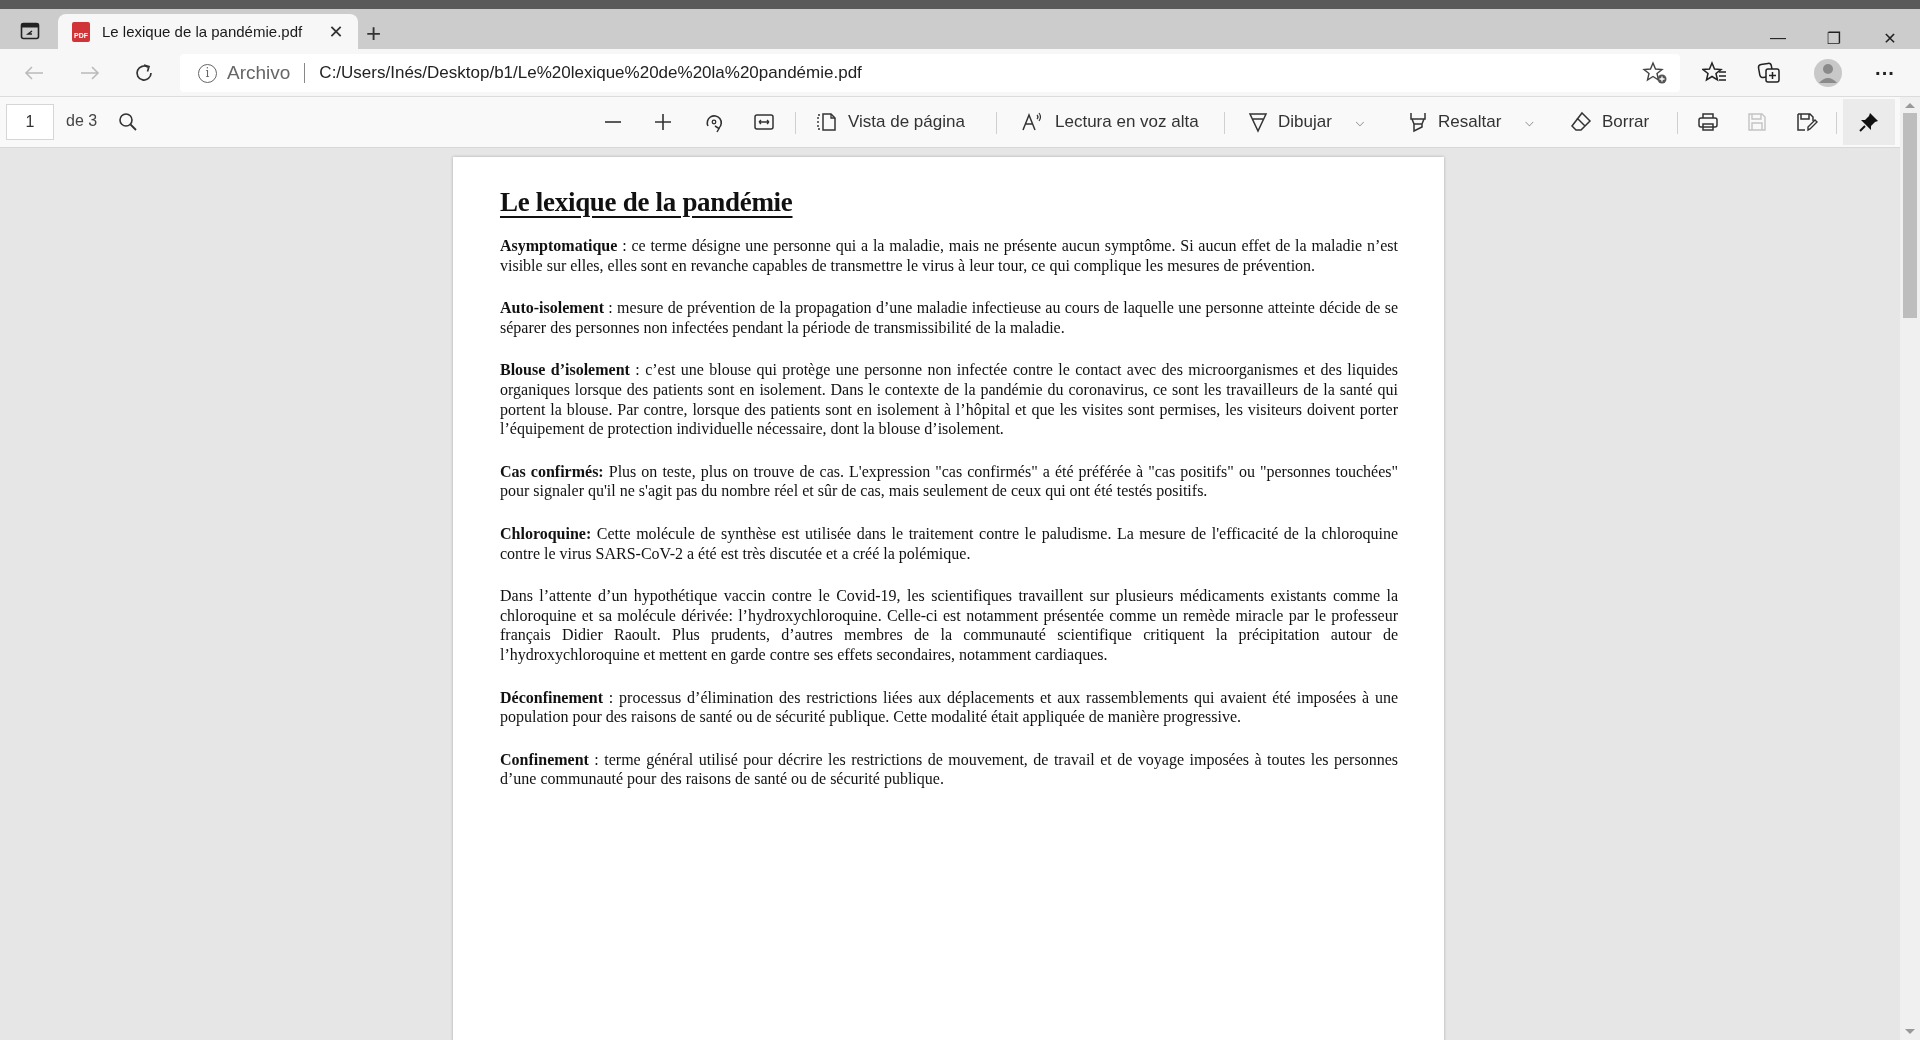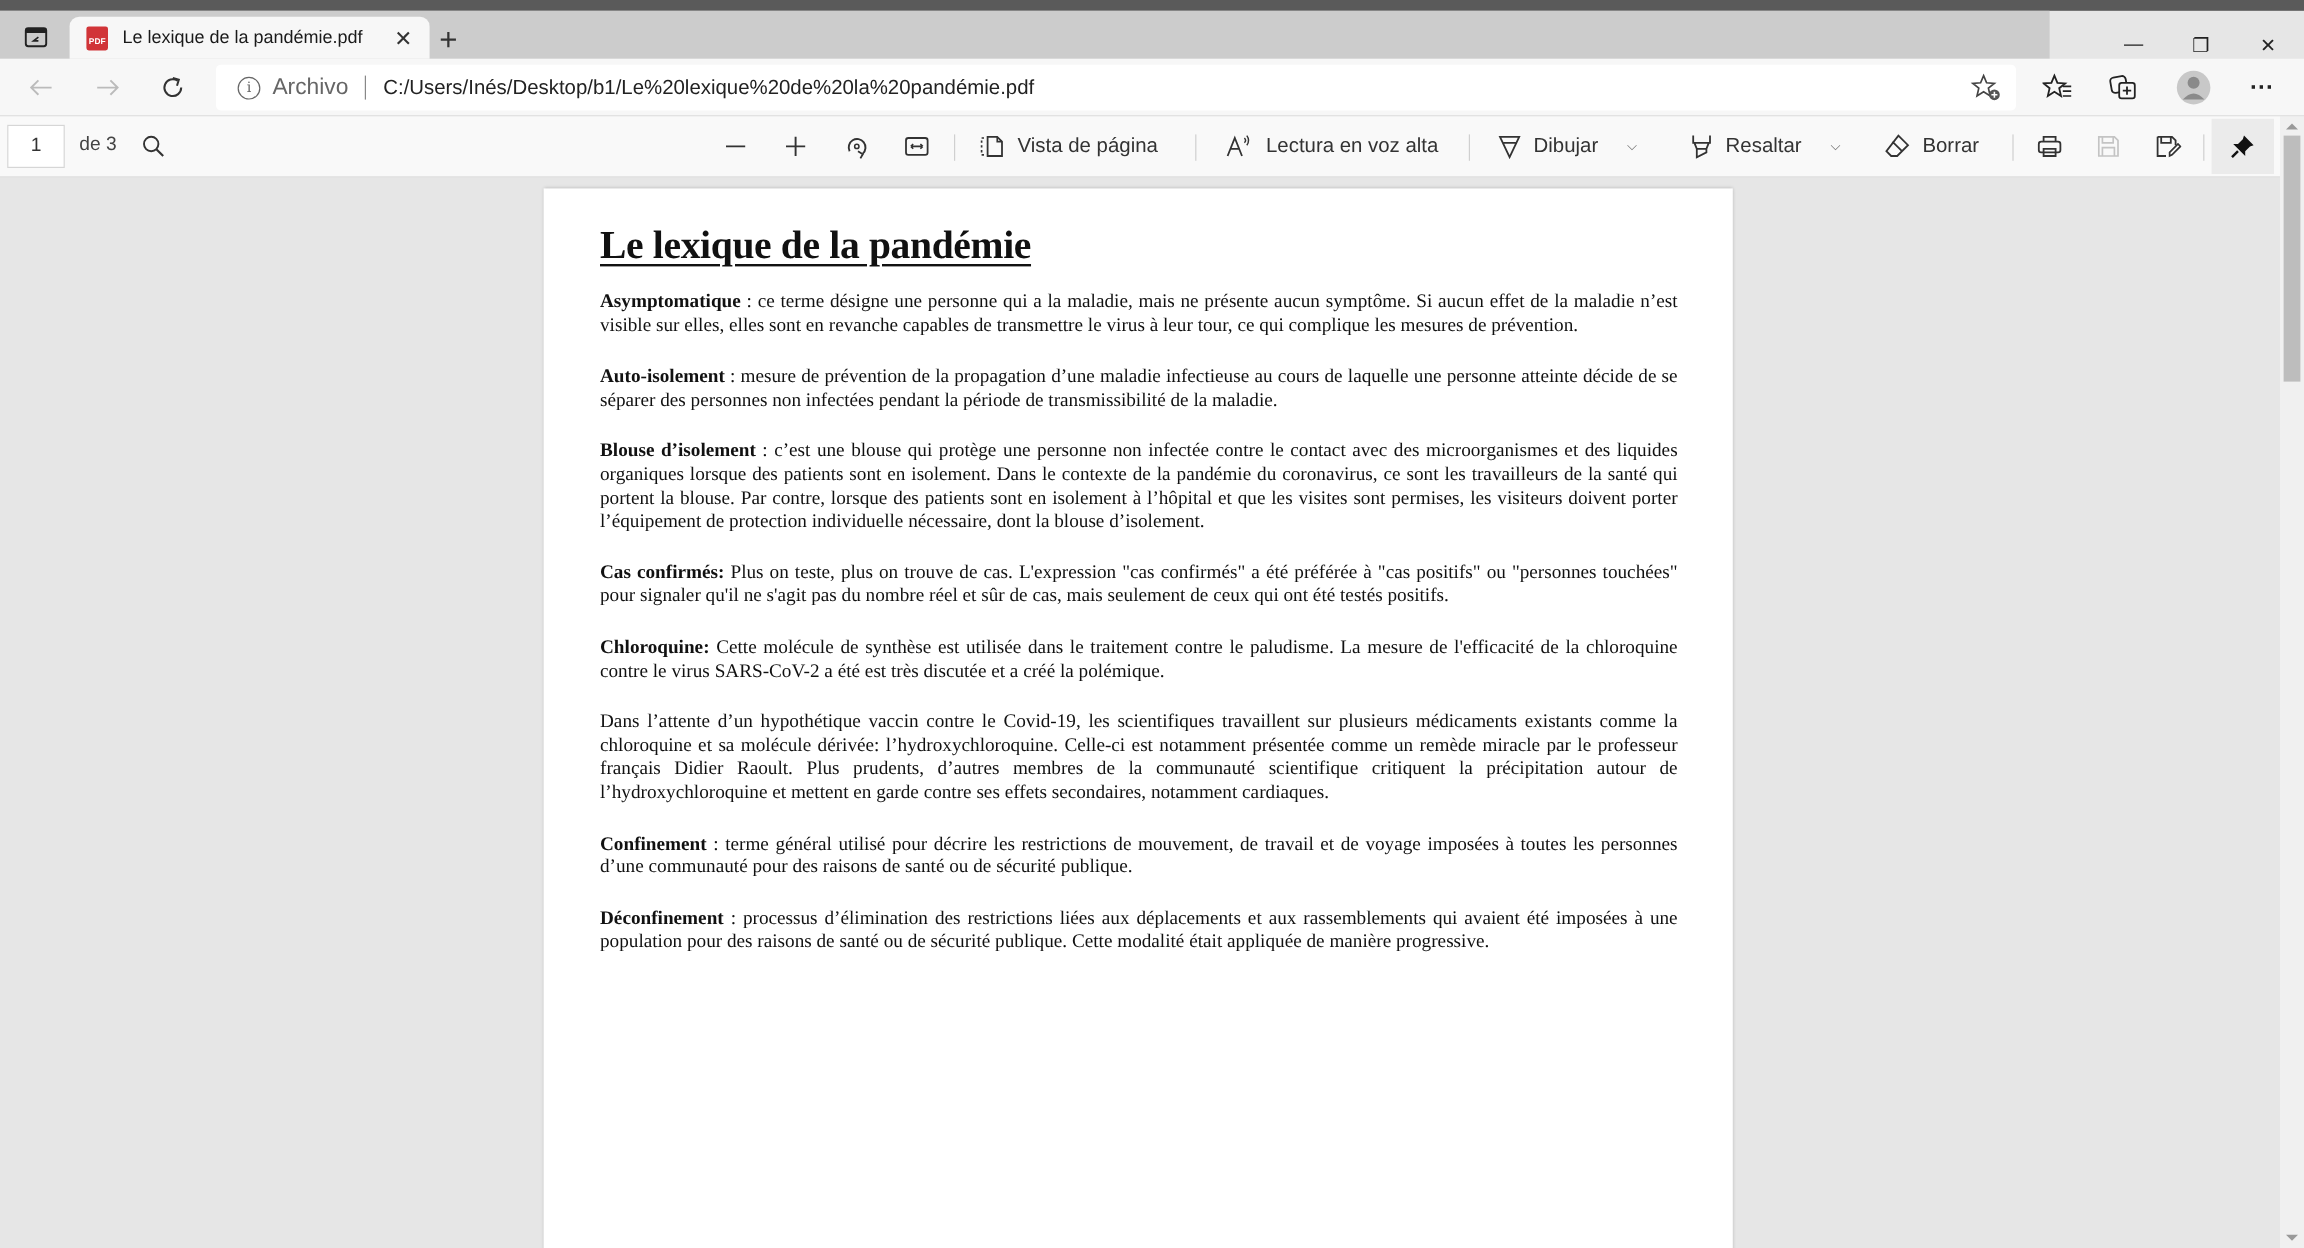--- a/index.html
+++ b/index.html
@@ -1,18 +1,18 @@
 <!DOCTYPE html>
 <html><head>
 <meta charset="utf-8">
 <style>
   * { box-sizing: border-box; margin: 0; padding: 0; }
   html, body { width: 1920px; height: 1040px; overflow: hidden; background: #e6e6e6; font-family: "Liberation Sans", sans-serif; }
   .topstrip { position: absolute; left: 0; top: 0; width: 1920px; height: 9px; background: #5a5a5a; }
-  .tabbar { position: absolute; left: 0; top: 9px; width: 1708px; height: 40px; background: #cccccc; }
+  .tabbar { position: absolute; left: 0; top: 9px; width: 1920px; height: 40px; background: #cccccc; }
   .tab-actions { position: absolute; left: 14px; top: 8px; width: 32px; height: 28px; display: flex; align-items: center; justify-content: center; }
   .tab { position: absolute; left: 58px; top: 5px; width: 300px; height: 35px; background: #f7f7f7; border-radius: 8px 8px 0 0; display: flex; align-items: center; padding-left: 14px; }
   .tab .pdf-ic { width: 18px; height: 20px; background: #d13438; border-radius: 2px; color: #fff; font-size: 7px; font-weight: bold; display: flex; align-items: flex-end; justify-content: center; padding-bottom: 3px; margin-right: 12px; }
   .tab .title { font-size: 15px; color: #1a1a1a; flex: 1; white-space: nowrap; }
   .tab .close { width: 28px; font-size: 18px; color: #333; text-align: center; margin-right: 8px; }
   .newtab { position: absolute; left: 366px; top: 11px; font-size: 26px; color: #333; line-height: 26px; }
   .winctl { position: absolute; top: 9px; height: 40px; width: 56px; display: flex; align-items: center; justify-content: center; color: #222; font-size: 16px; }
   .addrbar { position: absolute; left: 0; top: 49px; width: 1920px; height: 48px; background: #f7f7f7; border-bottom: 1px solid #dcdcdc; }
   .navbtn { position: absolute; top: 8px; width: 32px; height: 32px; display: flex; align-items: center; justify-content: center; }
   .url-box { position: absolute; left: 180px; top: 5px; width: 1500px; height: 38px; background: #ffffff; border-radius: 4px; display: flex; align-items: center; padding-left: 18px; }
@@ -23,21 +23,21 @@
   .rightic { position: absolute; top: 8px; width: 36px; height: 32px; display: flex; align-items: center; justify-content: center; }
   .pdfbar { position: absolute; left: 0; top: 97px; width: 1900px; height: 51px; background: #f9f9f9; border-bottom: 1px solid #d8d8d8; }
   .pagebox { position: absolute; left: 6px; top: 7px; width: 48px; height: 36px; border: 1px solid #d6d6d6; background: #fff; font-size: 16px; color: #333; display: flex; align-items: center; justify-content: center; }
   .ofpages { position: absolute; left: 66px; top: 15px; font-size: 16px; color: #444; }
   .tb { position: absolute; top: 9px; height: 32px; display: flex; align-items: center; font-size: 17px; color: #333; gap: 10px; text-align: center; }
   .tb .chev { font-size: 11px; color: #777; margin-left: 14px; }
   .vsep { position: absolute; top: 15px; width: 1px; height: 22px; background: #d0d0d0; }
   .pinbtn { position: absolute; left: 1843px; top: 2px; width: 52px; height: 46px; background: #ebebeb; display: flex; align-items: center; justify-content: center; }
   .viewer { position: absolute; left: 0; top: 148px; width: 1900px; height: 892px; background: #e6e6e6; overflow: hidden; }
   .page { position: absolute; left: 453px; top: 9px; width: 991px; height: 1000px; background: #fff; box-shadow: 0 0 3px rgba(0,0,0,0.25); padding: 30px 46px 0 47px; font-family: "Liberation Serif", serif; color: #111; }
-  .doc-title { font-family: "Liberation Serif", serif; font-size: 33px; font-weight: bold; text-decoration: underline; text-decoration-thickness: 2px; text-underline-offset: 5px; margin-bottom: 18px; letter-spacing: -0.3px; }
+  .doc-title { font-family: "Liberation Serif", serif; font-size: 27px; font-weight: bold; text-decoration: underline; text-decoration-thickness: 2px; text-underline-offset: 5px; margin-bottom: 18px; letter-spacing: -0.3px; }
   .entry { font-size: 16px; line-height: 19.6px; text-align: justify; margin-bottom: 23px; }
   .entry b { font-weight: bold; }
   .scrollbar { position: absolute; left: 1900px; top: 97px; width: 20px; height: 943px; background: #f0f0f0; }
   .scroll-up { position: absolute; left: 5px; top: 6px; width: 0; height: 0; border-left: 5px solid transparent; border-right: 5px solid transparent; border-bottom: 5px solid #999; }
   .scroll-down { position: absolute; left: 5px; bottom: 6px; width: 0; height: 0; border-left: 5px solid transparent; border-right: 5px solid transparent; border-top: 5px solid #999; }
   .scroll-thumb { position: absolute; left: 3px; top: 16px; width: 14px; height: 205px; background: #bdbdbd; }
 </style>
 </head>
 <body>
 
@@ -215,22 +215,22 @@
 <div class="viewer">
   <div class="page">
     <h1 class="doc-title">Le lexique de la pandémie</h1>
     <div id="entries">
         <p class="entry"><b>Asymptomatique</b><span> : ce terme désigne une personne qui a la maladie, mais ne présente aucun symptôme. Si aucun effet de la maladie n’est visible sur elles, elles sont en revanche capables de transmettre le virus à leur tour, ce qui complique les mesures de prévention.</span></p>
         <p class="entry"><b>Auto-isolement</b><span> : mesure de prévention de la propagation d’une maladie infectieuse au cours de laquelle une personne atteinte décide de se séparer des personnes non infectées pendant la période de transmissibilité de la maladie.</span></p>
         <p class="entry"><b>Blouse d’isolement</b><span> : c’est une blouse qui protège une personne non infectée contre le contact avec des microorganismes et des liquides organiques lorsque des patients sont en isolement. Dans le contexte de la pandémie du coronavirus, ce sont les travailleurs de la santé qui portent la blouse. Par contre, lorsque des patients sont en isolement à l’hôpital et que les visites sont permises, les visiteurs doivent porter l’équipement de protection individuelle nécessaire, dont la blouse d’isolement.</span></p>
         <p class="entry"><b>Cas confirmés:</b><span> Plus on teste, plus on trouve de cas. L'expression "cas confirmés" a été préférée à "cas positifs" ou "personnes touchées" pour signaler qu'il ne s'agit pas du nombre réel et sûr de cas, mais seulement de ceux qui ont été testés positifs.</span></p>
         <p class="entry"><b>Chloroquine:</b><span> Cette molécule de synthèse est utilisée dans le traitement contre le paludisme. La mesure de l'efficacité de la chloroquine contre le virus SARS-CoV-2 a été est très discutée et a créé la polémique.</span></p>
         <p class="entry"><span>Dans l’attente d’un hypothétique vaccin contre le Covid-19, les scientifiques travaillent sur plusieurs médicaments existants comme la chloroquine et sa molécule dérivée: l’hydroxychloroquine. Celle-ci est notamment présentée comme un remède miracle par le professeur français Didier Raoult. Plus prudents, d’autres membres de la communauté scientifique critiquent la précipitation autour de l’hydroxychloroquine et mettent en garde contre ses effets secondaires, notamment cardiaques.</span></p>
+        <p class="entry"><b>Déconfinement</b><span> : processus d’élimination des restrictions liées aux déplacements et aux rassemblements qui avaient été imposées à une population pour des raisons de santé ou de sécurité publique. Cette modalité était appliquée de manière progressive.</span></p>
         <p class="entry"><b>Confinement</b><span> : terme général utilisé pour décrire les restrictions de mouvement, de travail et de voyage imposées à toutes les personnes d’une communauté pour des raisons de santé ou de sécurité publique.</span></p>
-        <p class="entry"><b>Déconfinement</b><span> : processus d’élimination des restrictions liées aux déplacements et aux rassemblements qui avaient été imposées à une population pour des raisons de santé ou de sécurité publique. Cette modalité était appliquée de manière progressive.</span></p>
       </div>
   </div>
 </div>
 
 <div class="scrollbar">
   <div class="scroll-up"></div>
   <div class="scroll-thumb"></div>
   <div class="scroll-down"></div>
 </div>
 

